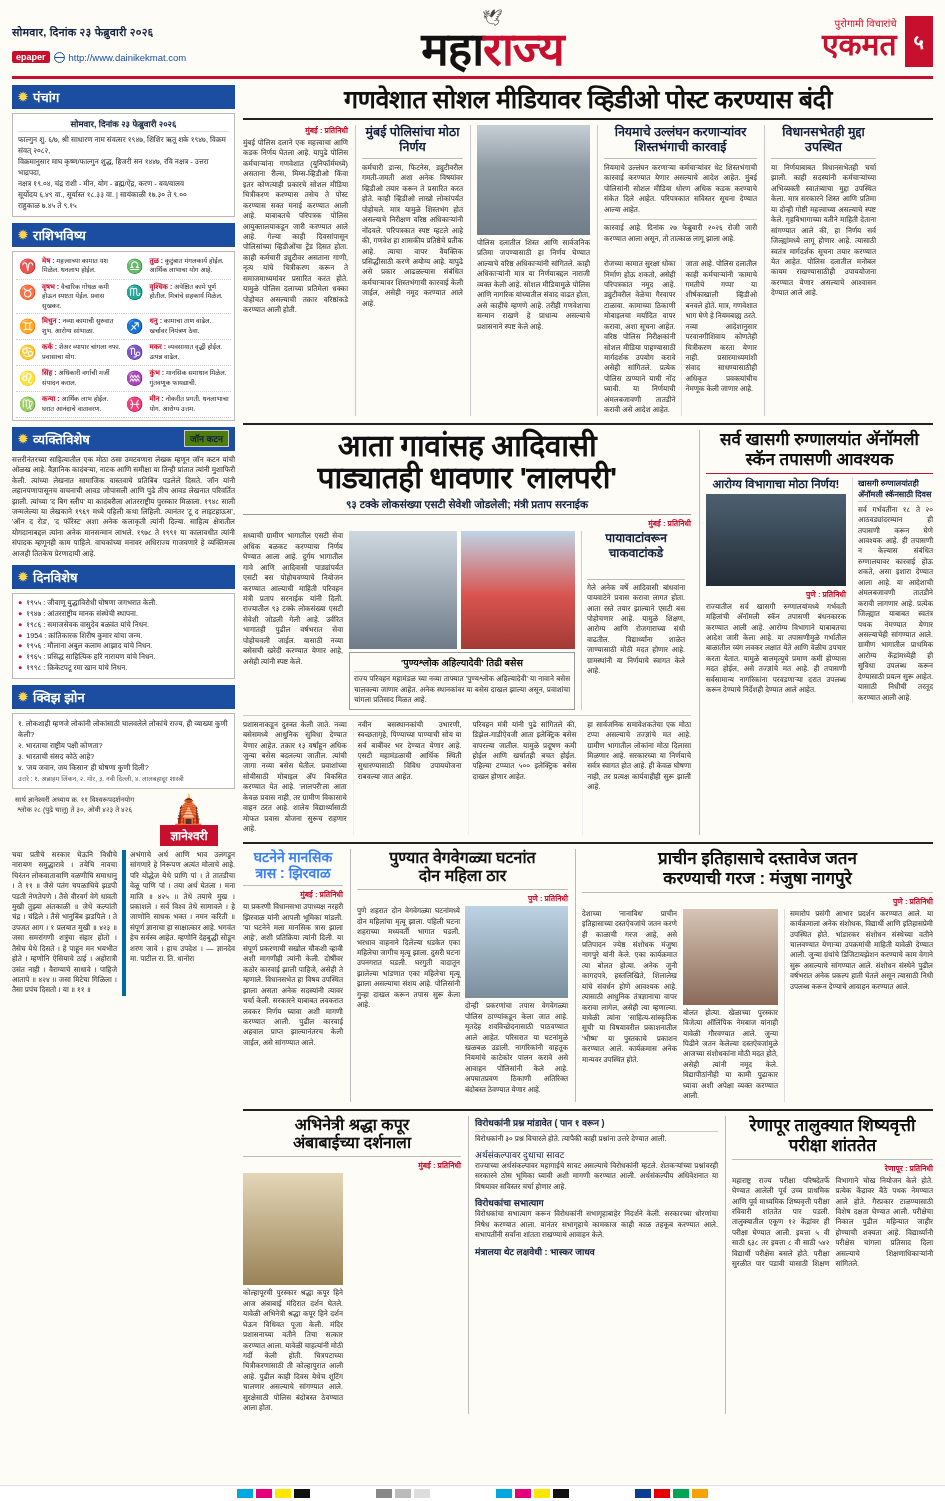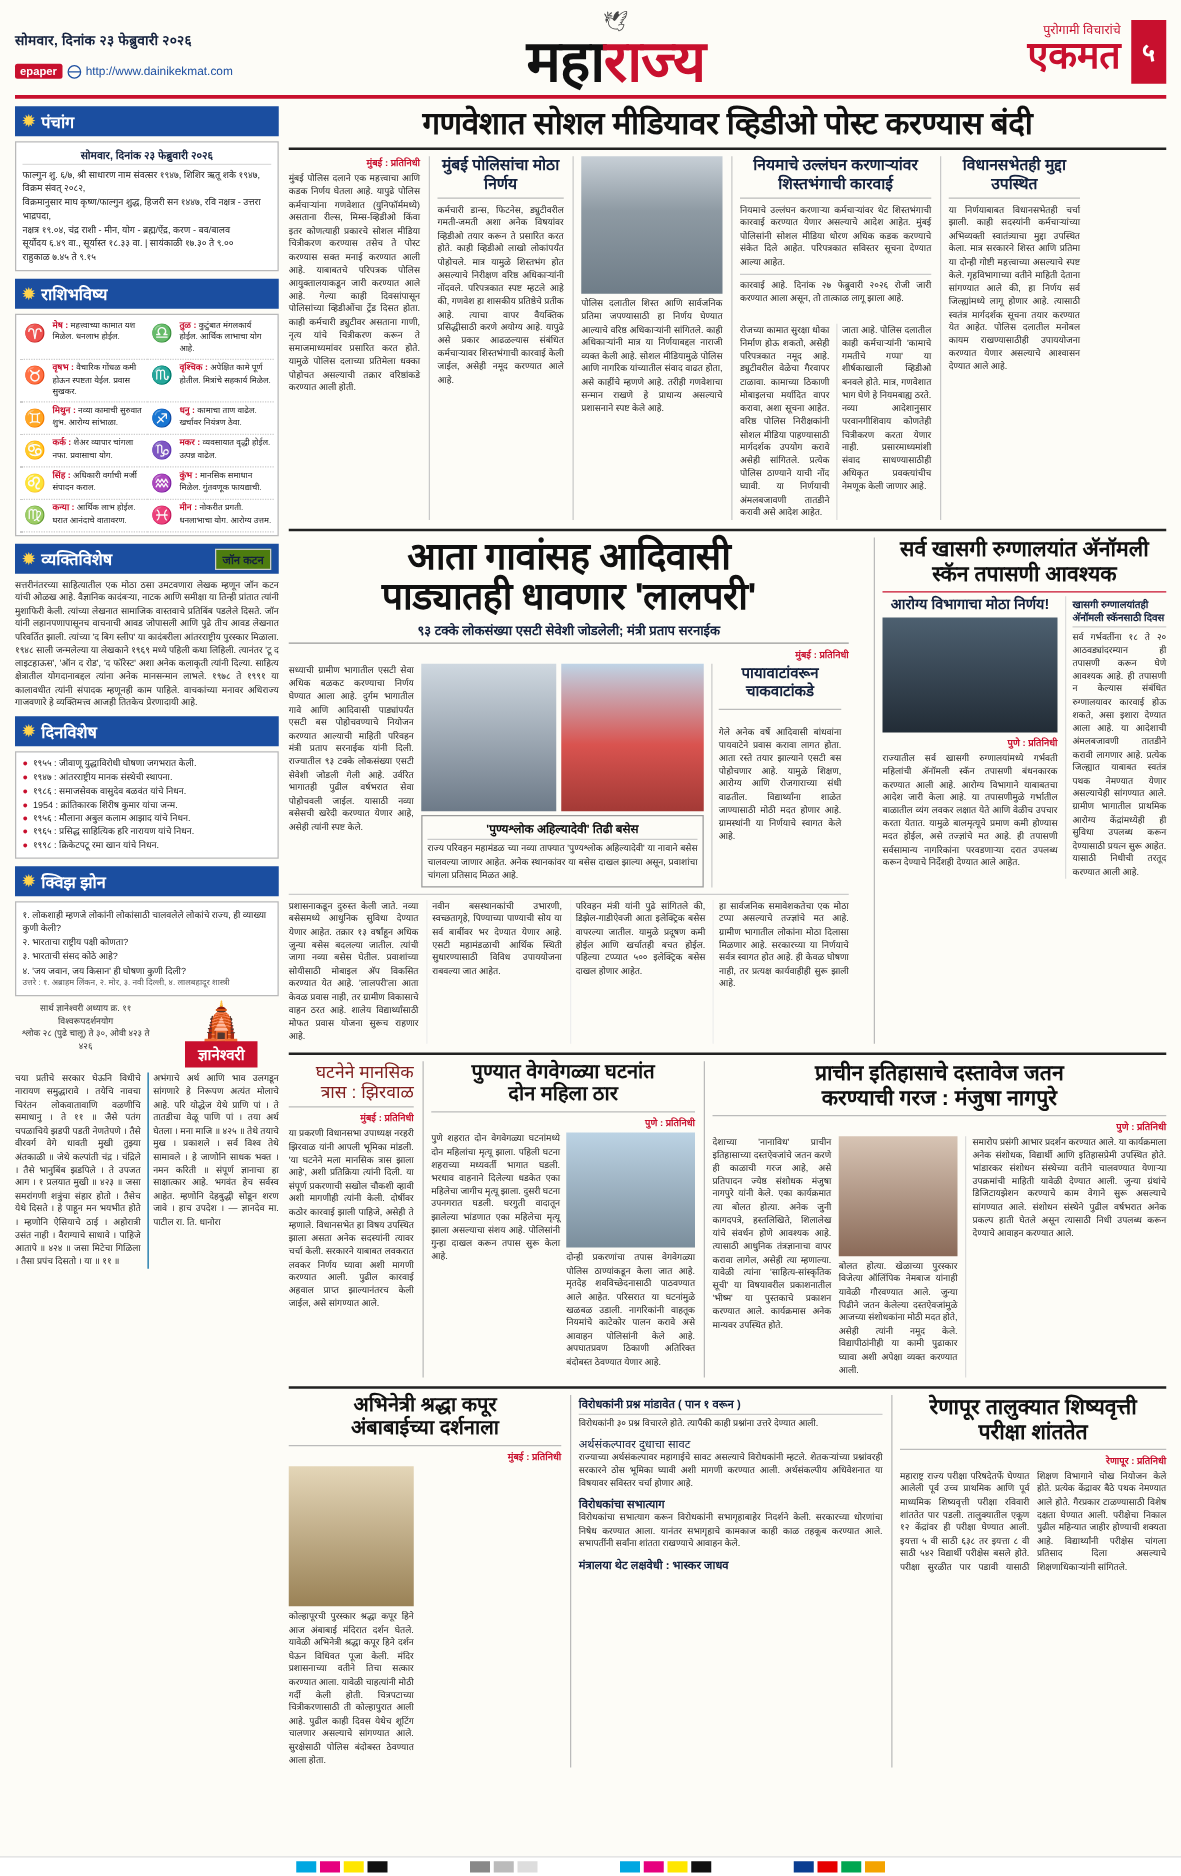--- a/index.html
+++ b/index.html
@@ -82,21 +82,21 @@
 
   .mega-head { font-size:30px; font-weight:bold; line-height:1.08; color:#111; text-align:center; letter-spacing:-.5px;}
   .mega-sub { font-size:10.5px; font-weight:bold; text-align:center; color:#14213d; margin-top:3px; border-bottom:1px solid #999; padding-bottom:3px;}
 
   .hl-box { border:1px solid #999; padding:3px 4px; margin-top:3px;}
   .hl-title { font-size:9.5px; font-weight:bold; text-align:center; color:#111; border-bottom:1px solid #ccc; padding-bottom:2px; margin-bottom:2px;}
 
   .rule { border-top:2px solid #222; margin:7px 0 5px; }
 
   .head2 { font-size:17px; font-weight:bold; text-align:center; line-height:1.18; color:#111; }
-  .head3 { font-size:14px; font-weight:normal; text-align:right; line-height:1.2; color:#7f1d1d; }
+  .head3 { font-size:14px; font-weight:bold; text-align:center; line-height:1.2; color:#3b82f6; }
   .head-small { font-size:11.5px; font-weight:bold; text-align:center; line-height:1.22; color:#14213d;}
 
   .redline { border-top:1px solid #c8102e; margin:3px 0;}
 
   
   .cmyk { position:absolute; left:0; bottom:0; width:945px; height:16px; display:flex; align-items:center; justify-content:center; gap:3px; background:#fff; border-top:1px solid #ddd;}
   .sw2 { width:16px; height:9px; }
 
   .col-sep { border-left:1px solid #c9c9c9; }
   .pad-l { padding-left:6px; }
@@ -272,21 +272,21 @@
 
 जैसे पतंग चपळाचिये झडपी पडती नेणतेपणे । तैसे वीरवर्ग वेगे धावती मुखी तुझ्या अंतकाळी ॥
 
 जेथे कल्पांती चंद्र । चंद्रिले । तैसे भानुबिंब झडपिले । ते उपजत आग । १ प्रलयात मुखी ॥ ४२३ ॥
 
 जसा समरांगणी शत्रुंचा संहार होतो । तैसेच येथे दिसते । हे पाहून मन भयभीत होते ।
 
 म्हणोनि ऐसियाचे ठाई । अहोरात्री उसंत नाही । वैराग्याचे साधावे । पाहिजे आतापे ॥ ४२४ ॥
 
 जसा मिटेचा गिळिला । तैसा प्रपंच दिसतो । या ॥ ११ ॥</div>
-        <div style="flex:1;border-left:1px solid #0369a1;padding-left:4px" class="tiny">अभंगाचे अर्थ आणि भाव उलगडून सांगणारे हे निरूपण अत्यंत मोलाचे आहे.
+        <div style="flex:1;border-left:4px solid #0369a1;padding-left:4px" class="tiny">अभंगाचे अर्थ आणि भाव उलगडून सांगणारे हे निरूपण अत्यंत मोलाचे आहे.
 
 परि योद्धेज येथे प्राणि पां । ते तातडीचा वेळू पाणि पां । तया अर्थ घेतला । मना माजि ॥ ४२५ ॥
 
 तेथे तयाचे मुख । प्रकाशले । सर्व विश्व तेथे सामावले । हे जाणोनि साधक भक्त । नमन करिती ॥
 
 संपूर्ण ज्ञानाचा हा साक्षात्कार आहे. भगवंत हेच सर्वस्व आहेत. म्हणोनि देहबुद्धी सोडून शरण जावे । हाच उपदेश ।
 
 — ज्ञानदेव मा. पाटील
 रा. ति. धानोरा</div>
       </div>
@@ -333,42 +333,42 @@
           <div class="tiny">या निर्णयाबाबत विधानसभेतही चर्चा झाली. काही सदस्यांनी कर्मचाऱ्यांच्या अभिव्यक्ती स्वातंत्र्याचा मुद्दा उपस्थित केला. मात्र सरकारने शिस्त आणि प्रतिमा या दोन्ही गोष्टी महत्त्वाच्या असल्याचे स्पष्ट केले.
 
 गृहविभागाच्या वतीने माहिती देताना सांगण्यात आले की, हा निर्णय सर्व जिल्ह्यांमध्ये लागू होणार आहे. त्यासाठी स्वतंत्र मार्गदर्शक सूचना तयार करण्यात येत आहेत.
 
 पोलिस दलातील मनोबल कायम राखण्यासाठीही उपाययोजना करण्यात येणार असल्याचे आश्वासन देण्यात आले आहे.</div>
         </div>
       </div>
 
       <div class="rule"></div>
 
-      <div style="display:flex;gap:20px">
+      <div style="display:flex;gap:8px">
         <div style="width:448px">
           <div class="mega-head">आता गावांसह आदिवासी</div>
           <div class="mega-head">पाड्यातही धावणार 'लालपरी'</div>
           <div class="mega-sub">९३ टक्के लोकसंख्या एसटी सेवेशी जोडलेली; मंत्री प्रताप सरनाईक</div>
           <div class="byline" style="margin-top:3px">मुंबई : प्रतिनिधी</div>
           <div style="display:flex;gap:6px;margin-top:2px">
             <div style="width:100px" class="tiny">सध्याची ग्रामीण भागातील एसटी सेवा अधिक बळकट करण्याचा निर्णय घेण्यात आला आहे. दुर्गम भागातील गावे आणि आदिवासी पाड्यांपर्यंत एसटी बस पोहोचवण्याचे नियोजन करण्यात आल्याची माहिती परिवहन मंत्री प्रताप सरनाईक यांनी दिली.
 
 राज्यातील ९३ टक्के लोकसंख्या एसटी सेवेशी जोडली गेली आहे. उर्वरित भागातही पुढील वर्षभरात सेवा पोहोचवली जाईल. यासाठी नव्या बसेसची खरेदी करण्यात येणार आहे, असेही त्यांनी स्पष्ट केले.</div>
             <div style="width:226px">
               <div style="display:flex;gap:4px">
                 <div class="photo man" style="width:108px;height:118px"></div>
                 <div class="photo bus" style="flex:1;height:118px"></div>
               </div>
               <div class="hl-box">
                 <div class="hl-title">'पुण्यश्लोक अहिल्यादेवी' तिढी बसेस</div>
                 <div class="tiny">राज्य परिवहन महामंडळ च्या नव्या ताफ्यात 'पुण्यश्लोक अहिल्यादेवी' या नावाने बसेस चालवल्या जाणार आहेत. अनेक स्थानकांवर या बसेस दाखल झाल्या असून, प्रवाशांचा चांगला प्रतिसाद मिळत आहे.</div>
               </div>
             </div>
             <div style="width:104px;border-left:1px solid #ccc;padding-left:5px">
-              <div class="head-small" style="font-size:12px;border-bottom:1px solid #bbb;padding-bottom:6px;margin-bottom:13px">पायावाटांवरून चाकवाटांकडे</div>
+              <div class="head-small" style="font-size:12px;border-bottom:1px solid #bbb;padding-bottom:18px;margin-bottom:3px">पायावाटांवरून चाकवाटांकडे</div>
               <div class="tiny">गेले अनेक वर्षे आदिवासी बांधवांना पायवाटेने प्रवास करावा लागत होता. आता रस्ते तयार झाल्याने एसटी बस पोहोचणार आहे. यामुळे शिक्षण, आरोग्य आणि रोजगाराच्या संधी वाढतील. विद्यार्थ्यांना शाळेत जाण्यासाठी मोठी मदत होणार आहे. ग्रामस्थांनी या निर्णयाचे स्वागत केले आहे.</div>
             </div>
           </div>
           <div style="display:flex;gap:6px;margin-top:5px;border-top:1px solid #ccc;padding-top:4px">
             <div style="flex:1" class="tiny">प्रशासनाकडून दुरुस्त केली जाते. नव्या बसेसमध्ये आधुनिक सुविधा देण्यात येणार आहेत. तक्रार १३ वर्षांहून अधिक जुन्या बसेस बदलल्या जातील. त्यांची जागा नव्या बसेस घेतील. प्रवाशांच्या सोयीसाठी मोबाइल अ‍ॅप विकसित करण्यात येत आहे.
 
 'लालपरी'ला आता केवळ प्रवास नाही, तर ग्रामीण विकासाचे वाहन ठरत आहे. शालेय विद्यार्थ्यांसाठी मोफत प्रवास योजना सुरूच राहणार आहे.</div>
             <div style="flex:1;border-left:1px solid #eee;padding-left:4px" class="tiny">नवीन बसस्थानकांची उभारणी, स्वच्छतागृहे, पिण्याच्या पाण्याची सोय या सर्व बाबींवर भर देण्यात येणार आहे. एसटी महामंडळाची आर्थिक स्थिती सुधारण्यासाठी विविध उपाययोजना राबवल्या जात आहेत.</div>
             <div style="flex:1;border-left:1px solid #eee;padding-left:4px" class="tiny">परिवहन मंत्री यांनी पुढे सांगितले की, डिझेल-गाडीऐवजी आता इलेक्ट्रिक बसेस वापरल्या जातील. यामुळे प्रदूषण कमी होईल आणि खर्चातही बचत होईल. पहिल्या टप्प्यात ५०० इलेक्ट्रिक बसेस दाखल होणार आहेत.</div>
             <div style="flex:1;border-left:1px solid #eee;padding-left:4px" class="tiny">हा सार्वजनिक समावेशकतेचा एक मोठा टप्पा असल्याचे तज्ज्ञांचे मत आहे. ग्रामीण भागातील लोकांना मोठा दिलासा मिळणार आहे. सरकारच्या या निर्णयाचे सर्वत्र स्वागत होत आहे.

